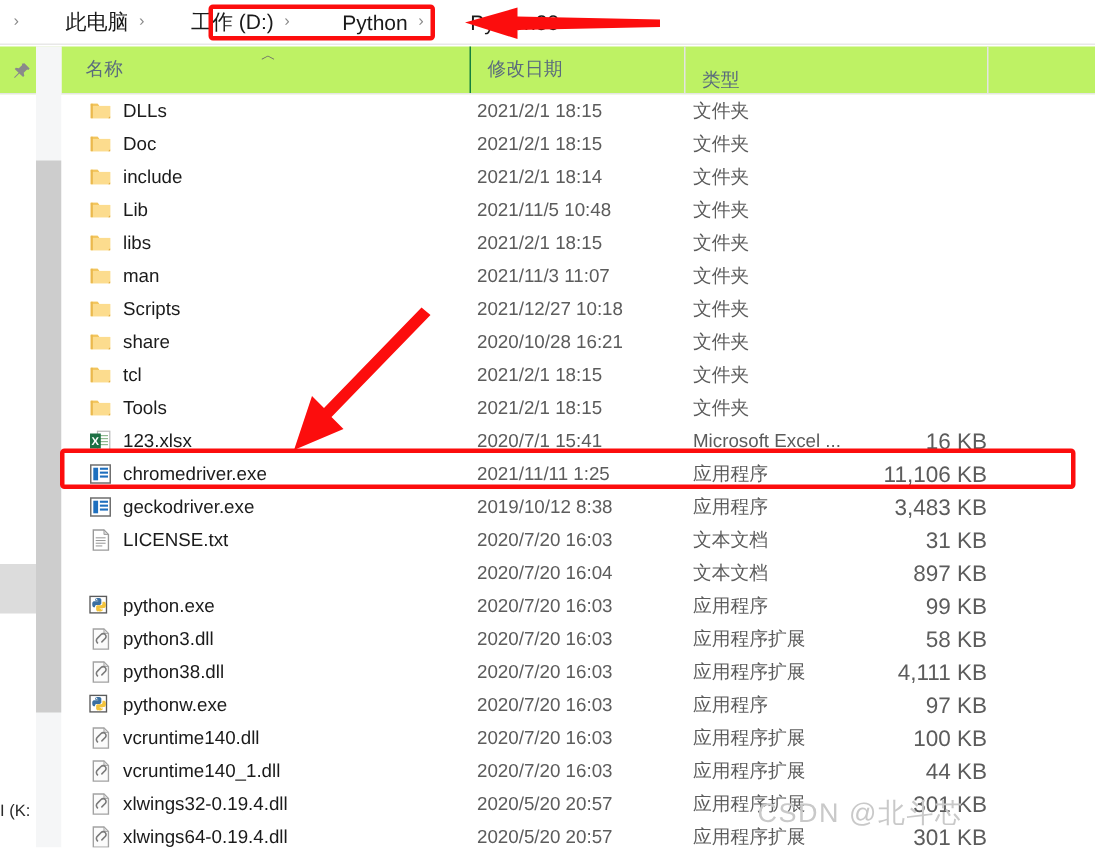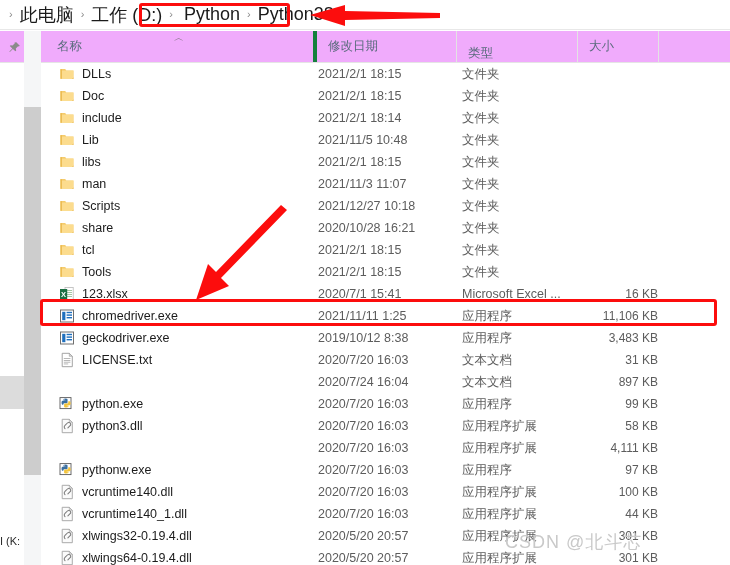--- a/index.html
+++ b/index.html
@@ -27,24 +27,25 @@
     border-bottom: 1px solid #e8e8e8;
   }
   .crumb-sep {
     color: #8a8a8a;
     font-size: 11px;
     padding: 0 5px;
     line-height: 1;
     user-select: none;
   }
   .crumb {
-    font-size: 18px;
+    font-size: 14px;
     color: #1a1a1a;
     white-space: nowrap;
     padding: 1px 2px;
+    margin-left: 24px;
   }
   .crumb-group-boxed {
     display: flex;
     align-items: center;
     padding: 11px 4px;
   }
 
   
   .anno-box-crumb {
     position: absolute;
@@ -53,21 +54,21 @@
     border: 3px solid #fc0d0d;
     border-radius: 3px;
     pointer-events: none;
   }
 
   
   .col-header {
     position: absolute;
     left: 0; top: 31px;
     width: 730px; height: 32px;
-    background: #f0abfc;
+    background: #bef264;
     border-bottom: 1px solid #e5e5e5;
   }
   .pin-cell {
     position: absolute;
     left: 4px; top: 7px;
     width: 20px; height: 18px;
     display: flex; align-items: center; justify-content: center;
   }
   .sort-cell {
     position: absolute;
@@ -81,21 +82,21 @@
     position: absolute;
     top: 0; height: 31px;
     display: flex;
     align-items: center;
     font-size: 12.5px;
     color: #5a6b7d;
     padding-left: 11px;
     white-space: nowrap;
   }
   .hdr-name { left: 46px;  width: 267px; }
-  .hdr-date { left: 313px; width: 143px; border-left: 4px solid #15803d; }
+  .hdr-date { left: 313px; width: 143px; border-left: 1px solid #15803d; }
   .hdr-type { left: 456px; width: 121px; border-left: 1px solid #e3e3e3; align-items: flex-end; }
   .hdr-size { left: 577px; width: 81px;  border-left: 1px solid #e3e3e3; }
   .hdr-end  { left: 658px; width: 72px;  border-left: 1px solid #e3e3e3; }
   .sort-caret {
     position: absolute;
     left: 174px; top: 33px;
     font-size: 10px;
     color: #6a6a6a;
     line-height: 1;
   }
@@ -175,21 +176,21 @@
     display: flex; align-items: center;
     font-size: 12.5px;
     color: #5c5c5c;
     white-space: nowrap;
   }
   .cell-size {
     position: absolute;
     left: 520px; top: 0;
     width: 97px; height: 22px;
     display: flex; align-items: center; justify-content: flex-end;
-    font-size: 12px;
+    font-size: 15px;
     color: #5c5c5c;
     white-space: nowrap;
   }
 
   .icon { width: 16px; height: 16px; flex: 0 0 16px; display:block; }
 
   
   .anno-box-row {
     position: absolute;
     left: 40px; top: 299px;
@@ -248,23 +249,20 @@
     </div>
     <div class="hdr hdr-name">
       <span>名称</span>
     </div>
     <div class="hdr hdr-date">
       <span>修改日期</span>
     </div>
     <div class="hdr hdr-type">
       <span>类型</span>
     </div>
-    <div class="hdr hdr-size">
-      <span>大小</span>
-    </div>
     <div class="hdr hdr-end"></div>
   </div>
   <div class="sort-caret">︿</div>
 
   <div class="left-rail">
     <div class="rail-chunk"></div>
     <div class="rail-text rail-t1">I (K:</div>
 
   </div>
 
@@ -479,21 +477,21 @@
             <rect x="4.8" y="9.8" width="6.6" height="0.7" fill="#9a9a9a"></rect>
             <rect x="4.8" y="11.6" width="4.4" height="0.7" fill="#9a9a9a"></rect>
           </svg>
           <span>LICENSE.txt</span>
         </div>
         <div class="cell-date">2020/7/20 16:03</div>
         <div class="cell-type">文本文档</div>
         <div class="cell-size">31 KB</div>
       </div>
       <div class="row">
-        <div class="cell-date">2020/7/24 16:04</div>
+        <div class="cell-date">2020/7/20 16:04</div>
         <div class="cell-type">文本文档</div>
         <div class="cell-size">897 KB</div>
       </div>
       <div class="row">
         <div class="cell-name">
           <svg class="icon" viewBox="0 0 16 16">
             <rect x="1" y="1.6" width="11" height="11" fill="#ffffff" stroke="#5b5b5b" stroke-width="0.9"></rect>
             <path d="M6.4 2.6c-2 0-1.9 0.9-1.9 0.9v1h2v0.3H3.8s-1.3-0.15-1.3 1.95 1.15 2 1.15 2h0.7V8.4s-0.04-1.15 1.13-1.15h2s1.08 0.02 1.08-1.05V3.7s0.16-1.1-2.16-1.1z" fill="#3b6fa0"></path>
             <path d="M9.3 5.2v1.1s0.04 1.18-1.14 1.18h-2S5.1 7.46 5.1 8.53v1.98s-0.16 1.09 2.17 1.09c2.33 0 2.19-1.01 2.19-1.01v-1h-2v-0.3h2.9s1.3 0.15 1.3-1.95S10.5 5.2 10.5 5.2z" fill="#f2c33c"></path>
             <circle cx="5.45" cy="3.6" r="0.42" fill="#ffffff"></circle>
@@ -512,20 +510,28 @@
             <path d="M10.3 1.3l3 3h-3z" fill="#dcdcdc" stroke="#a2a2a2" stroke-width="0.6"></path>
             <path d="M6 10.6c-1 -1 -1 -2.3 0 -3.2l2.4 -2.4c0.8 -0.8 2 -0.8 2.7 0 0.8 0.8 0.8 2 0 2.7L8.9 9.9" fill="none" stroke="#7a7a7a" stroke-width="1.05" stroke-linecap="round"></path>
           </svg>
           <span>python3.dll</span>
         </div>
         <div class="cell-date">2020/7/20 16:03</div>
         <div class="cell-type">应用程序扩展</div>
         <div class="cell-size">58 KB</div>
       </div>
       <div class="row">
+        <div class="cell-name">
+          <svg class="icon" viewBox="0 0 16 16">
+            <path d="M3.2 1.3h7.1l3 3v10.4H3.2z" fill="#fbfbfb" stroke="#a2a2a2" stroke-width="0.9"></path>
+            <path d="M10.3 1.3l3 3h-3z" fill="#dcdcdc" stroke="#a2a2a2" stroke-width="0.6"></path>
+            <path d="M6 10.6c-1 -1 -1 -2.3 0 -3.2l2.4 -2.4c0.8 -0.8 2 -0.8 2.7 0 0.8 0.8 0.8 2 0 2.7L8.9 9.9" fill="none" stroke="#7a7a7a" stroke-width="1.05" stroke-linecap="round"></path>
+          </svg>
+          <span>python38.dll</span>
+        </div>
         <div class="cell-date">2020/7/20 16:03</div>
         <div class="cell-type">应用程序扩展</div>
         <div class="cell-size">4,111 KB</div>
       </div>
       <div class="row">
         <div class="cell-name">
           <svg class="icon" viewBox="0 0 16 16">
             <rect x="1" y="1.6" width="11" height="11" fill="#ffffff" stroke="#5b5b5b" stroke-width="0.9"></rect>
             <path d="M6.4 2.6c-2 0-1.9 0.9-1.9 0.9v1h2v0.3H3.8s-1.3-0.15-1.3 1.95 1.15 2 1.15 2h0.7V8.4s-0.04-1.15 1.13-1.15h2s1.08 0.02 1.08-1.05V3.7s0.16-1.1-2.16-1.1z" fill="#3b6fa0"></path>
             <path d="M9.3 5.2v1.1s0.04 1.18-1.14 1.18h-2S5.1 7.46 5.1 8.53v1.98s-0.16 1.09 2.17 1.09c2.33 0 2.19-1.01 2.19-1.01v-1h-2v-0.3h2.9s1.3 0.15 1.3-1.95S10.5 5.2 10.5 5.2z" fill="#f2c33c"></path>

